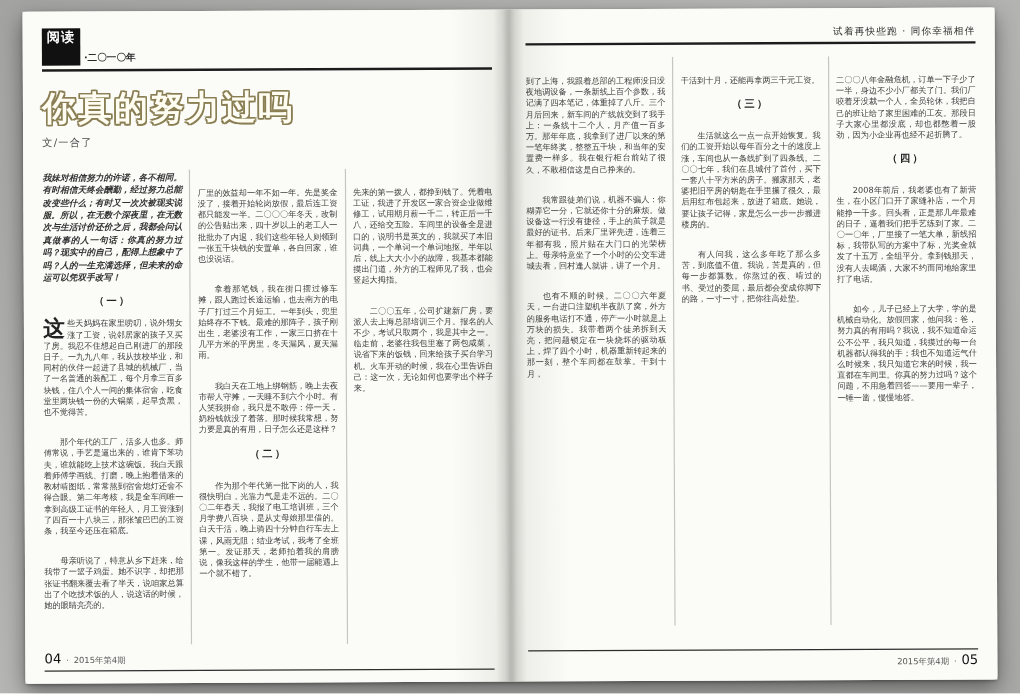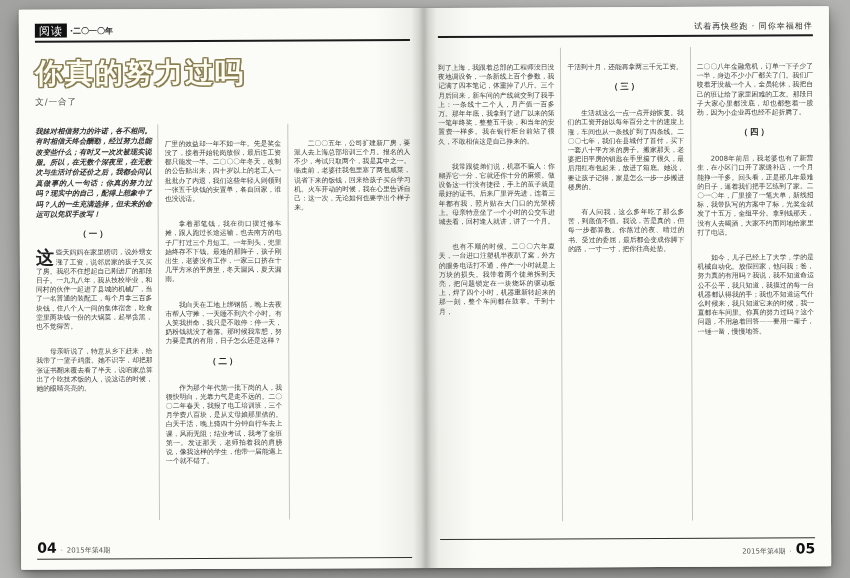--- a/index.html
+++ b/index.html
@@ -18,22 +18,22 @@
     background:linear-gradient(to left,#fbfbf8 88%,#eeeee9 97%,#e2e2dc 100%);}
   .spine{position:absolute;left:50%;top:0;width:26px;height:100%;margin-left:-13px;
     background:linear-gradient(to right,rgba(0,0,0,0) 0%,rgba(0,0,0,0.08) 30%,
       rgba(0,0,0,0.20) 50%,rgba(0,0,0,0.08) 70%,rgba(0,0,0,0) 100%);
     pointer-events:none;z-index:5;}
 
   
   .ph{display:flex;align-items:flex-end;border-bottom:2px solid #1c1c1c;padding-bottom:3px;}
   .ph-left{justify-content:flex-start;gap:3px;}
   .ph-right{justify-content:flex-end;}
-  .section-chip{background:#111;color:#fff;font-weight:normal;font-size:11px;
-    letter-spacing:1px;padding:2px 4px 1px 4px;line-height:1;}
+  .section-chip{background:#111;color:#fff;font-weight:bold;font-size:11px;
+    letter-spacing:1px;padding:2px 4px 18px 4px;line-height:1;}
   .section-topic{font-size:8px;font-weight:bold;color:#2a2a2a;padding-bottom:1px;}
   .slogan{font-size:8px;font-weight:normal;color:#2a2a2a;letter-spacing:1px;}
 
   
   .title-block{margin-top:16px;margin-bottom:8px;}
   .article-title{margin:0;font-size:28px;font-weight:bold;letter-spacing:2px;
     color:#fffdf2;line-height:1.1;
     text-shadow:-1.3px -1.3px 0 #8a7f54,1.3px -1.3px 0 #8a7f54,
       -1.3px 1.3px 0 #8a7f54,1.3px 1.3px 0 #8a7f54,
       -1.3px 0 0 #8a7f54,1.3px 0 0 #8a7f54,0 -1.3px 0 #8a7f54,0 1.3px 0 #8a7f54;}
@@ -57,21 +57,21 @@
     margin:9px 0 8px 0;letter-spacing:2px;}
   .dropcap{margin:0 0 2px 0;font-size:6.8px;line-height:9.2px;color:#3d3d3d;
     text-align:justify;text-indent:0;word-break:break-all;}
   .dropcap::first-letter{float:left;font-size:18px;line-height:17px;
     font-weight:bold;color:#222;padding:0 2px 0 0;}
 
   
   .footer{margin-top:auto;display:flex;align-items:baseline;gap:4px;}
   .footer-left{border-bottom:1.5px solid #2e2e2e;padding-bottom:3px;}
   .footer-right{border-top:1.5px solid #2e2e2e;padding-top:3px;justify-content:flex-end;}
-  .pagenum{font-size:14px;font-weight:bold;color:#111;line-height:1;}
+  .pagenum{font-size:11px;font-weight:normal;color:#111;line-height:1;}
   .issue{font-size:7px;color:#555;}
   .dotsep{font-size:7px;color:#555;}
 </style>
 </head>
 <body>
 
 <div class="scene">
   <div class="spread">
 
     <div class="page page-left">
@@ -83,30 +83,32 @@
       <div class="title-block">
         <h1 class="article-title">你真的努力过吗</h1>
         <div class="byline">文/一合了</div>
       </div>
 
       <div class="cols cols-left">
           <div class="col">
             <p class="intro">我妹对相信努力的许诺，各不相同。有时相信天终会酬勤，经过努力总能改变些什么；有时又一次次被现实说服。所以，在无数个深夜里，在无数次与生活讨价还价之后，我都会问认真做事的人一句话：你真的努力过吗？现实中的自己，配得上想象中了吗？人的一生充满选择，但未来的命运可以凭双手改写！</p>
             <div class="heading">（一）</div>
             <p class="dropcap">这些天妈妈在家里唠叨，说外甥女涨了工资，说邻居家的孩子又买了房。我忍不住想起自己刚进厂的那段日子。一九九八年，我从技校毕业，和同村的伙伴一起进了县城的机械厂，当了一名普通的装配工，每个月拿三百多块钱，住八个人一间的集体宿舍，吃食堂里两块钱一份的大锅菜，起早贪黑，也不觉得苦。</p>
+            <p class="para">那个年代的工厂，活多人也多。师傅常说，手艺是逼出来的，谁肯下笨功夫，谁就能吃上技术这碗饭。我白天跟着师傅学画线、打磨，晚上抱着借来的教材啃图纸，常常熬到宿舍熄灯还舍不得合眼。第二年考核，我是全车间唯一拿到高级工证书的年轻人，月工资涨到了四百一十八块三，那张皱巴巴的工资条，我至今还压在箱底。</p>
             <p class="para">母亲听说了，特意从乡下赶来，给我带了一篮子鸡蛋。她不识字，却把那张证书翻来覆去看了半天，说咱家总算出了个吃技术饭的人，说这话的时候，她的眼睛亮亮的。</p>
           </div>
           <div class="col">
             <p class="cont">厂里的效益却一年不如一年。先是奖金没了，接着开始轮岗放假，最后连工资都只能发一半。二〇〇〇年冬天，改制的公告贴出来，四十岁以上的老工人一批批办了内退，我们这些年轻人则领到一张五千块钱的安置单，各自回家，谁也没说话。</p>
             <p class="para">拿着那笔钱，我在街口摆过修车摊，跟人跑过长途运输，也去南方的电子厂打过三个月短工。一年到头，兜里始终存不下钱。最难的那阵子，孩子刚出生，老婆没有工作，一家三口挤在十几平方米的平房里，冬天漏风，夏天漏雨。</p>
             <p class="para">我白天在工地上绑钢筋，晚上去夜市帮人守摊，一天睡不到六个小时。有人笑我拼命，我只是不敢停：停一天，奶粉钱就没了着落。那时候我常想，努力要是真的有用，日子怎么还是这样？</p>
             <div class="heading">（二）</div>
             <p class="para">作为那个年代第一批下岗的人，我很快明白，光靠力气是走不远的。二〇〇二年春天，我报了电工培训班，三个月学费八百块，是从丈母娘那里借的。白天干活，晚上骑四十分钟自行车去上课，风雨无阻；结业考试，我考了全班第一。发证那天，老师拍着我的肩膀说，像我这样的学生，他带一届能遇上一个就不错了。</p>
           </div>
           <div class="col">
+            <p class="cont">先来的第一拨人，都挣到钱了。凭着电工证，我进了开发区一家合资企业做维修工，试用期月薪一千二，转正后一千八，还给交五险。车间里的设备全是进口的，说明书是英文的，我就买了本旧词典，一个单词一个单词地抠。半年以后，线上大大小小的故障，我基本都能摸出门道，外方的工程师见了我，也会竖起大拇指。</p>
             <p class="para">二〇〇五年，公司扩建新厂房，要派人去上海总部培训三个月。报名的人不少，考试只取两个，我是其中之一。临走前，老婆往我包里塞了两包咸菜，说省下来的饭钱，回来给孩子买台学习机。火车开动的时候，我在心里告诉自己：这一次，无论如何也要学出个样子来。</p>
           </div>
         </div>
 
       <div class="footer footer-left">
         <span class="pagenum">04</span>
         <span class="dotsep">·</span>
         <span class="issue">2015年第4期</span>
       </div>
     </div>

